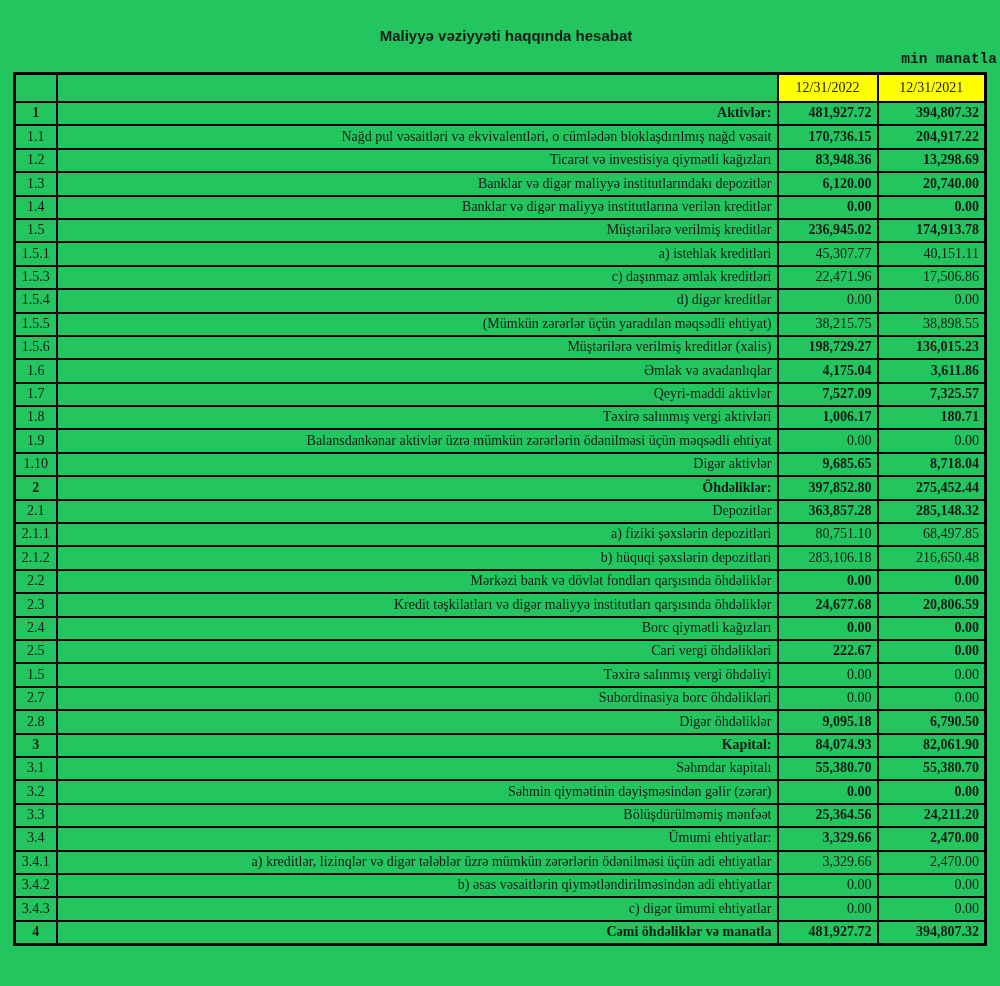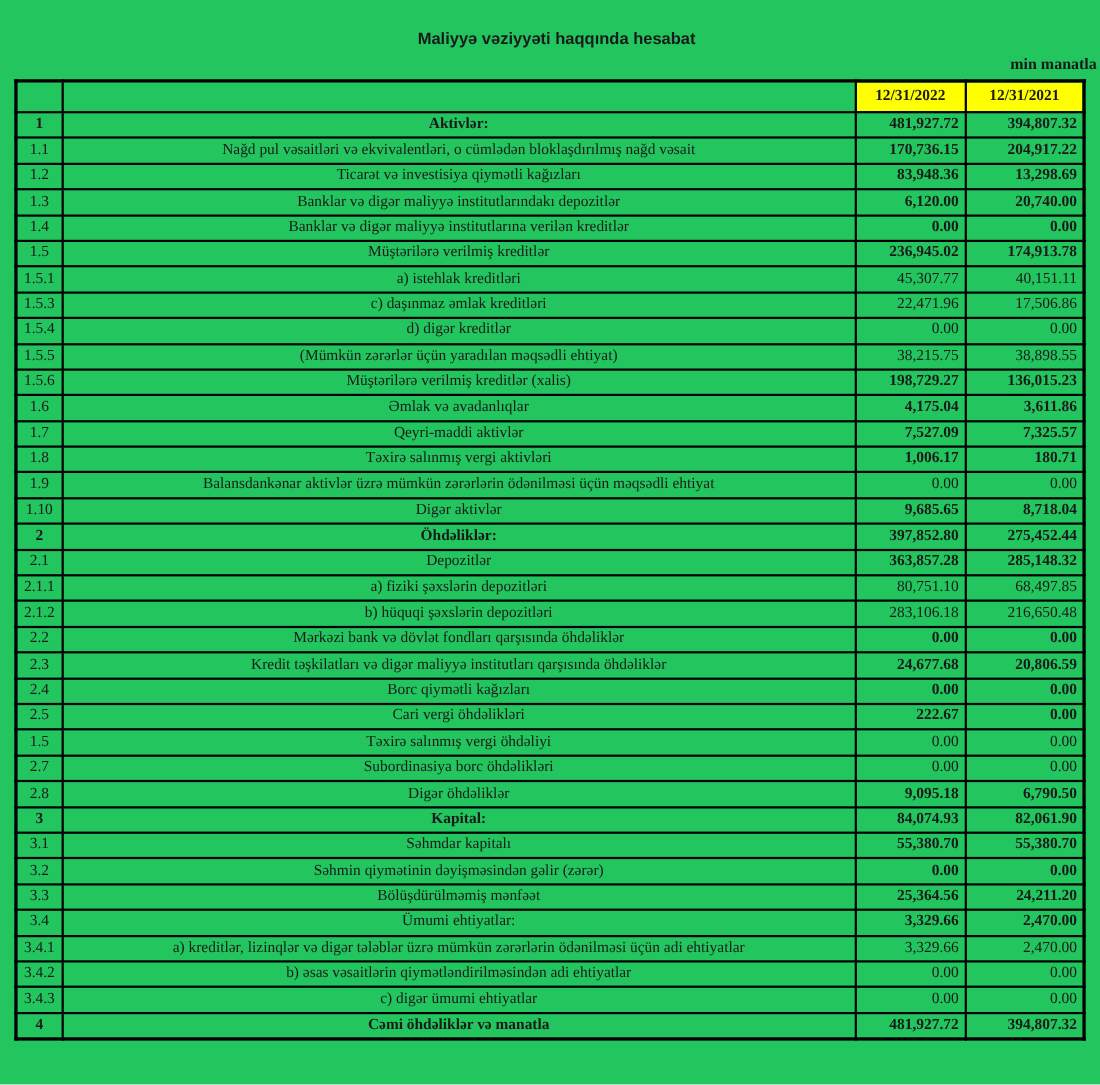--- a/index.html
+++ b/index.html
@@ -26,21 +26,21 @@
     font-family: "Liberation Sans", sans-serif;
     font-weight: bold;
     font-size: 15px;
     margin: 0;
     color: #1a1a1a;
   }
   .unit-label {
     position: absolute;
     top: 51px;
     right: 15px;
-    font-family: Liberation Serif, serif;
+    font-family: Liberation Mono, monospace;
     font-weight: bold;
     font-size: 14.5px;
     color: #1a1a1a;
     margin-left: 32px;
   }
   table.fin {
     position: absolute;
     top: 72px;
     left: 13px;
     width: 974px;
@@ -52,36 +52,36 @@
     border: 2px solid #000000;
     padding: 0 5px;
     font-size: 14px;
     line-height: 1.05;
     color: #1a1a1a;
     overflow: hidden;
     white-space: nowrap;
   }
   table.fin thead th {
     height: 26px;
-    font-weight: bold;
+    font-weight: normal;
     text-align: center;
     margin-top: 41px;
   }
   th.hl {
     background: #ffff00;
   }
   table.fin tbody td {
     height: 21.4px;
   }
   td.no {
     text-align: center;
     font-size: 13.5px;
   }
   td.label {
-    text-align: center;
+    text-align: right;
   }
   td.val {
     text-align: right;
   }
   tr.section td {
     font-weight: bold;
   }
   tr.bv td.val {
     font-weight: bold;
   }

